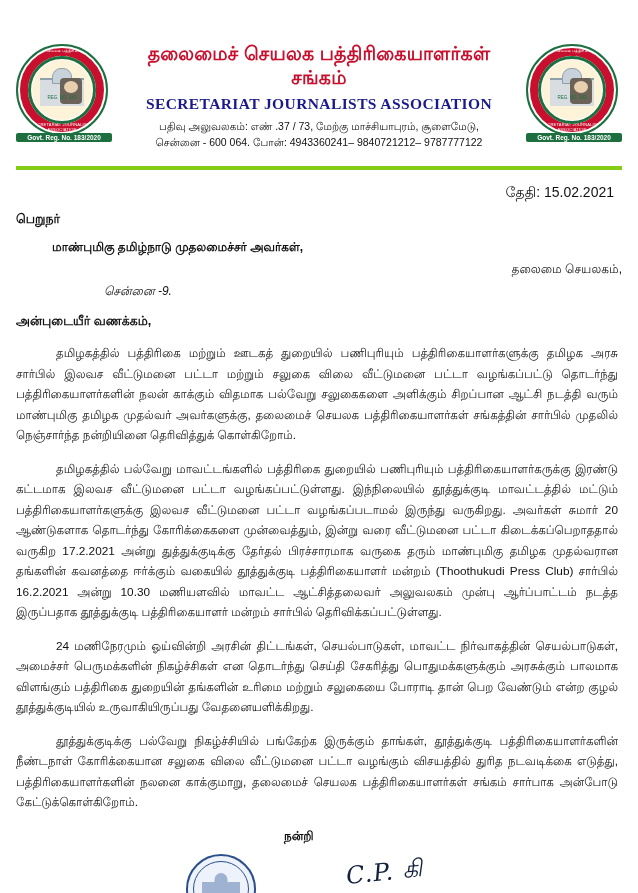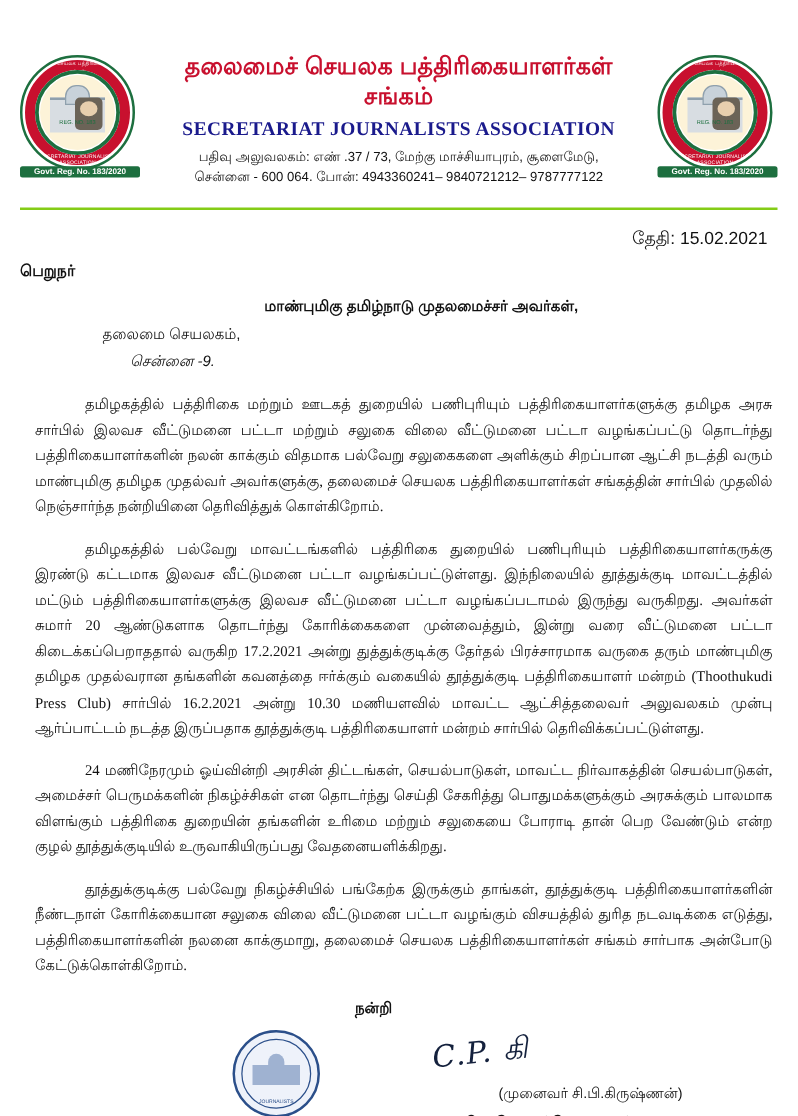--- a/index.html
+++ b/index.html
@@ -19,21 +19,21 @@
     width: 638px;
     height: 893px;
     box-sizing: border-box;
     padding: 10px 16px 8px 16px;
     position: relative;
   }
 
   
   .letterhead {
     position: relative;
-    border-bottom: 2px solid #84cc16;
+    border-bottom: 4px solid #84cc16;
     padding-bottom: 4px;
     min-height: 120px;
     margin-top: 32px;
   }
   .logo {
     position: absolute;
     top: 2px;
     width: 96px;
     height: 96px;
   }
@@ -195,38 +195,37 @@
   .to-label {
     font-size: 12.5px;
     font-weight: bold;
     margin-top: 10px;
   }
   .addr-block {
     margin-top: 8px;
     font-size: 12px;
     line-height: 22px;
   }
-  .addr-1 { margin-left: 36px; font-weight: bold; text-align: center; }
-  .addr-2 { margin-left: 66px; }
+  .addr-1 { margin-left: 36px; font-weight: bold; }
+  .addr-2 { margin-left: 38px; text-align: right; }
   .addr-3 { margin-left: 88px; font-style: italic; }
 
   .salutation {
     margin-top: 12px;
     font-size: 12.5px;
     font-weight: bold;
   }
 
   p.para {
-    margin: 13px 0 0 12px;
+    margin: 13px 0 0 0;
     font-size: 11.8px;
     line-height: 20.5px;
     text-align: justify;
     text-indent: 40px;
     padding-right: 4px;
-    font-family: Liberation Serif, serif;
   }
 
   .thanks {
     margin-top: 16px;
     margin-left: 268px;
     font-size: 12px;
     font-weight: bold;
   }
 
   
@@ -364,20 +363,21 @@
     <span>15.02.2021</span>
   </div>
 
   <div class="to-label">பெறுநர்</div>
   <div class="addr-block">
     <div class="addr-1">மாண்புமிகு தமிழ்நாடு முதலமைச்சர் அவர்கள்,</div>
     <div class="addr-2">தலைமை செயலகம்,</div>
     <div class="addr-3">சென்னை -9.</div>
   </div>
 
+  <div class="salutation">அன்புடையீர் வணக்கம்,</div>
 
   <p class="para">தமிழகத்தில் பத்திரிகை மற்றும் ஊடகத் துறையில் பணிபுரியும் பத்திரிகையாளர்களுக்கு தமிழக அரசு சார்பில் இலவச வீட்டுமனை பட்டா மற்றும் சலுகை விலை வீட்டுமனை பட்டா வழங்கப்பட்டு தொடர்ந்து பத்திரிகையாளர்களின் நலன் காக்கும் விதமாக பல்வேறு சலுகைகளை அளிக்கும் சிறப்பான ஆட்சி நடத்தி வரும் மாண்புமிகு தமிழக முதல்வர் அவர்களுக்கு, தலைமைச் செயலக பத்திரிகையாளர்கள் சங்கத்தின் சார்பில் முதலில் நெஞ்சார்ந்த நன்றியினை தெரிவித்துக் கொள்கிறோம்.</p>
   <p class="para">தமிழகத்தில் பல்வேறு மாவட்டங்களில் பத்திரிகை துறையில் பணிபுரியும் பத்திரிகையாளர்கருக்கு இரண்டு கட்டமாக இலவச வீட்டுமனை பட்டா வழங்கப்பட்டுள்ளது. இந்நிலையில் தூத்துக்குடி மாவட்டத்தில் மட்டும் பத்திரிகையாளர்களுக்கு இலவச வீட்டுமனை பட்டா வழங்கப்படாமல் இருந்து வருகிறது. அவர்கள் சுமார் 20 ஆண்டுகளாக தொடர்ந்து கோரிக்கைகளை முன்வைத்தும், இன்று வரை வீட்டுமனை பட்டா கிடைக்கப்பெறாததால் வருகிற 17.2.2021 அன்று துத்துக்குடிக்கு தேர்தல் பிரச்சாரமாக வருகை தரும் மாண்புமிகு தமிழக முதல்வரான தங்களின் கவனத்தை ஈர்க்கும் வகையில் தூத்துக்குடி பத்திரிகையாளர் மன்றம் (Thoothukudi Press Club) சார்பில் 16.2.2021 அன்று 10.30 மணியளவில் மாவட்ட ஆட்சித்தலைவர் அலுவலகம் முன்பு ஆர்ப்பாட்டம் நடத்த இருப்பதாக தூத்துக்குடி பத்திரிகையாளர் மன்றம் சார்பில் தெரிவிக்கப்பட்டுள்ளது.</p>
   <p class="para">24 மணிநேரமும் ஓய்வின்றி அரசின் திட்டங்கள், செயல்பாடுகள், மாவட்ட நிர்வாகத்தின் செயல்பாடுகள், அமைச்சர் பெருமக்களின் நிகழ்ச்சிகள் என தொடர்ந்து செய்தி சேகரித்து பொதுமக்களுக்கும் அரசுக்கும் பாலமாக விளங்கும் பத்திரிகை துறையின் தங்களின் உரிமை மற்றும் சலுகையை போராடி தான் பெற வேண்டும் என்ற குழல் தூத்துக்குடியில் உருவாகியிருப்பது வேதனையளிக்கிறது.</p>
   <p class="para">தூத்துக்குடிக்கு பல்வேறு நிகழ்ச்சியில் பங்கேற்க இருக்கும் தாங்கள், தூத்துக்குடி பத்திரிகையாளர்களின் நீண்டநாள் கோரிக்கையான சலுகை விலை வீட்டுமனை பட்டா வழங்கும் விசயத்தில் துரித நடவடிக்கை எடுத்து, பத்திரிகையாளர்களின் நலனை காக்குமாறு, தலைமைச் செயலக பத்திரிகையாளர்கள் சங்கம் சார்பாக அன்போடு கேட்டுக்கொள்கிறோம்.</p>
 
   <div class="thanks">நன்றி</div>
 
   <div class="sign-area">
     <div class="sign-seal">

